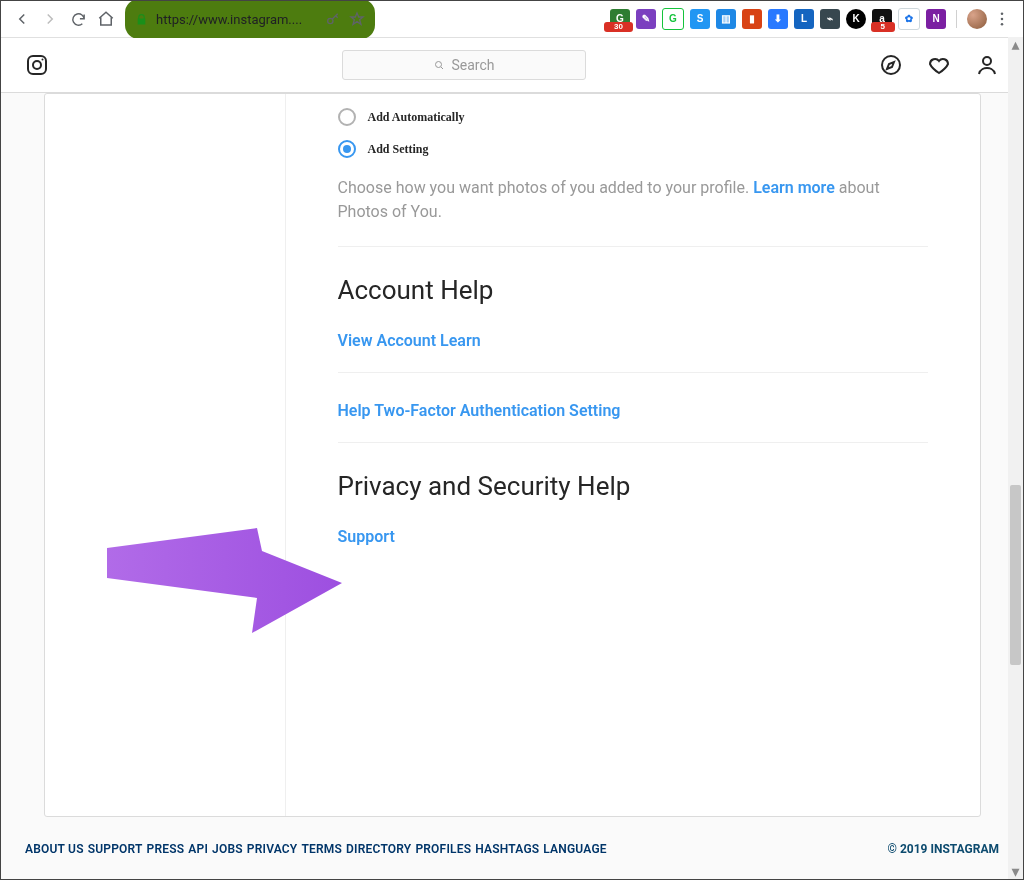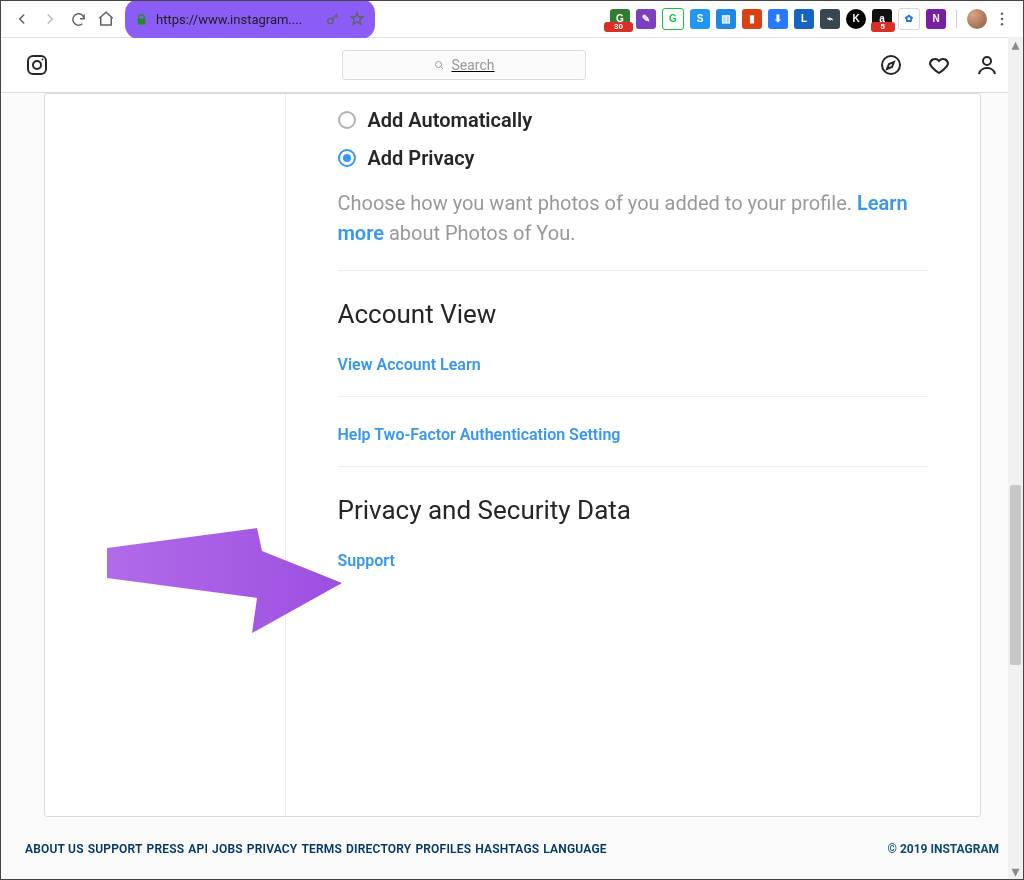--- a/index.html
+++ b/index.html
@@ -12,52 +12,52 @@
     --chrome-gray:#5f6368;
   }
   html,body{margin:0;padding:0;background:#fff;font-family:-apple-system,BlinkMacSystemFont,"Segoe UI",Roboto,Helvetica,Arial,sans-serif;}
   body{width:1024px;height:880px;overflow:hidden;border:1px solid #444;box-sizing:border-box;position:relative;}
 
   
   .chrome{height:36px;display:flex;align-items:center;gap:10px;padding:0 12px;border-bottom:1px solid #e0e0e0;}
   .chrome svg{display:block;}
   .nav-btn{width:18px;height:18px;display:flex;align-items:center;justify-content:center;color:var(--chrome-gray);}
   .nav-btn.disabled{color:#bdbdbd;}
-  .omnibox{flex:0 0 230px;height:40px;border:none;border-radius:14px;background:#8b5cf6;display:flex;align-items:center;padding:0 10px;gap:8px;color:#3c4043;font-size:13px;}
+  .omnibox{flex:0 0 230px;height:40px;border:none;border-radius:14px;background:#4d7c0f;display:flex;align-items:center;padding:0 10px;gap:8px;color:#3c4043;font-size:13px;}
   .omnibox .lock{color:#1a8f1a;}
   .omnibox .url{color:#202124;white-space:nowrap;overflow:hidden;text-overflow:ellipsis;flex:1;}
   .omni-right{display:flex;align-items:center;gap:8px;color:var(--chrome-gray);}
   .ext-row{display:flex;align-items:center;gap:6px;margin-left:auto;}
   .ext{width:20px;height:20px;border-radius:3px;display:flex;align-items:center;justify-content:center;font:600 10px/1 sans-serif;color:#fff;position:relative;}
   .ext .badge{position:absolute;right:-3px;bottom:-3px;background:#d93025;color:#fff;border-radius:3px;font:700 8px/1 sans-serif;padding:1px 10px;}
   .ext-sep{width:1px;height:18px;background:#d0d0d0;margin:0 4px;}
   .avatar{width:20px;height:20px;border-radius:50%;background:radial-gradient(circle at 30% 30%, #d9a38a, #8a5a3a);}
   .dots{color:var(--chrome-gray);}
 
   
-  .ig-nav{height:54px;border-bottom:1px solid var(--line);display:flex;align-items:center;padding:0 24px;text-decoration:underline;}
+  .ig-nav{height:54px;border-bottom:1px solid var(--line);display:flex;align-items:center;padding:0 24px;}
   .ig-logo{width:24px;height:24px;color:var(--brand);}
   .ig-search{margin:0 auto;width:242px;height:28px;background:#fafafa;border:1px solid #dbdbdb;border-radius:3px;display:flex;align-items:center;justify-content:center;gap:6px;color:#999;font-size:14px;}
   .ig-actions{display:flex;align-items:center;gap:24px;color:#262626;}
   .ig-actions .icn{width:24px;height:24px;}
 
   
   .viewport{height:calc(880px - 36px - 2px);overflow:hidden;position:relative;}
   .page{display:flex;flex-direction:column;height:100%;background:#fafafa;}
   .content-wrap{flex:1;display:flex;justify-content:center;background:#fafafa;overflow:hidden;}
   .settings{width:935px;background:#fff;border:1px solid var(--line);border-radius:3px;display:flex;margin-top:0;}
   .side{width:240px;border-right:1px solid #efefef;}
   .panel{flex:1;padding:0 52px 40px 52px;}
 
   .radio-row{display:flex;align-items:center;gap:12px;margin-top:14px;}
   .radio{width:18px;height:18px;border:2px solid #b2b2b2;border-radius:50%;box-sizing:border-box;position:relative;}
   .radio.checked{border-color:var(--link);}
   .radio.checked::after{content:"";position:absolute;inset:3px;background:var(--link);border-radius:50%;}
-  .radio-label{font-weight:600;font-size:20px;color:var(--text);}
-  .desc{color:#999;font-size:20px;line-height:1.5;margin-top:18px;}
+  .radio-label{font-weight:600;font-size:12px;color:var(--text);font-family:Liberation Serif, serif;}
+  .desc{color:#999;font-size:16px;line-height:1.5;margin-top:18px;}
   .desc a{color:var(--link);text-decoration:none;font-weight:600;}
 
   .sec{border-top:1px solid #efefef;margin-top:22px;padding-top:28px;}
   .sec h2{margin:0 0 26px 0;font-weight:400;font-size:26px;color:var(--text);}
   .sec a.action{color:var(--link);font-weight:600;font-size:16px;text-decoration:none;}
 
   
   .footer{padding:24px 24px;display:flex;align-items:center;gap:4px;font-size:12px;text-transform:uppercase;background:#fafafa;border-top:1px solid transparent;}
   .footer a{color:var(--footer);text-decoration:none;font-weight:600;letter-spacing:.2px;}
   .footer .copy{margin-left:auto;color:#0c4a6e;font-weight:700;}
@@ -182,39 +182,39 @@
       <div class="settings">
         <div class="side"></div>
         <div class="panel">
 
           <div class="radio-row">
             <span class="radio"></span>
             <span class="radio-label">Add Automatically</span>
           </div>
           <div class="radio-row">
             <span class="radio checked"></span>
-            <span class="radio-label">Add Privacy</span>
+            <span class="radio-label">Add Setting</span>
           </div>
 
           <div class="desc">
             <span>Choose how you want photos of you added to your profile. </span><a href="#">Learn more</a><span> about Photos of You.</span>
           </div>
 
           <div class="sec">
-            <h2>Account View</h2>
+            <h2>Account Help</h2>
             <a class="action">View Account Learn</a>
           </div>
 
           <div class="sec">
             <a class="action">Help Two-Factor Authentication Setting</a>
           </div>
 
 
           <div class="sec">
-            <h2>Privacy and Security Data</h2>
+            <h2>Privacy and Security Help</h2>
             <a class="action">Support</a>
           </div>
 
         </div>
       </div>
     </div>
 
     <div class="footer">
       <a>ABOUT US</a>
       <a>SUPPORT</a>

